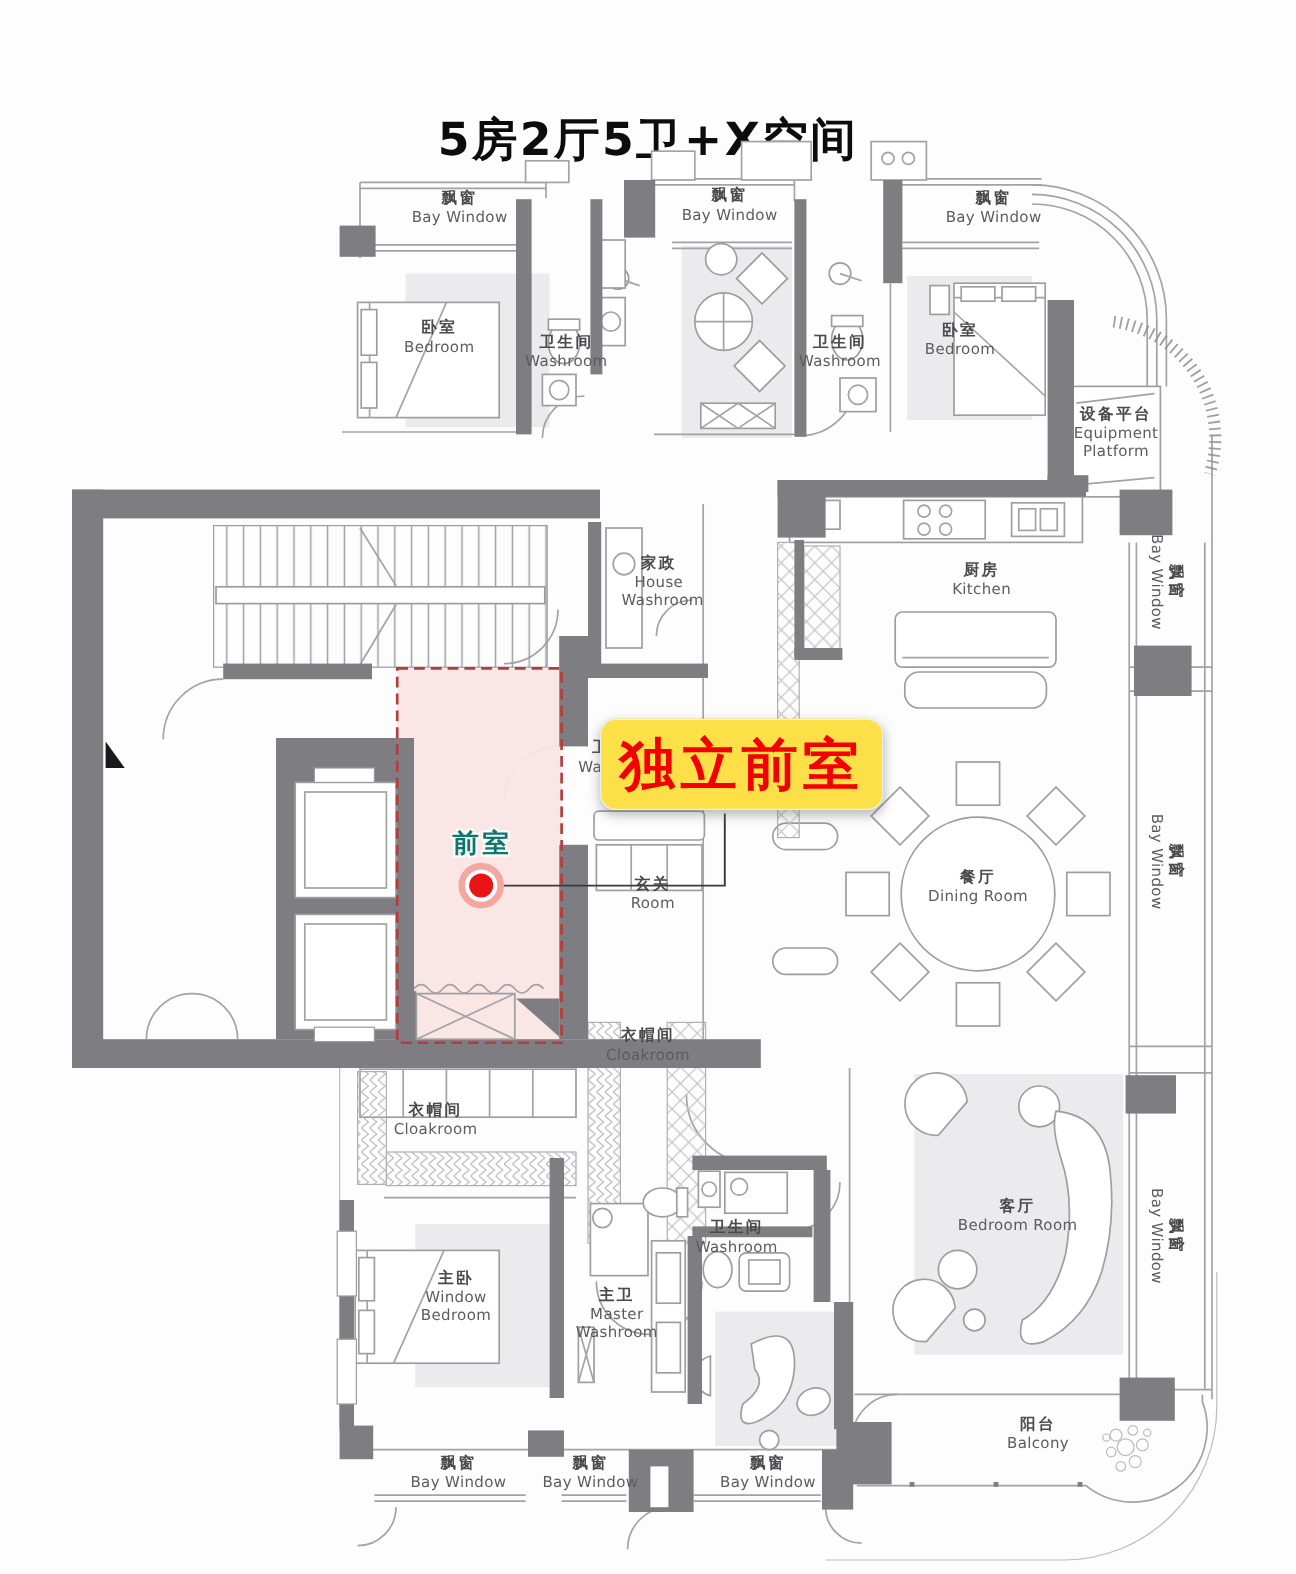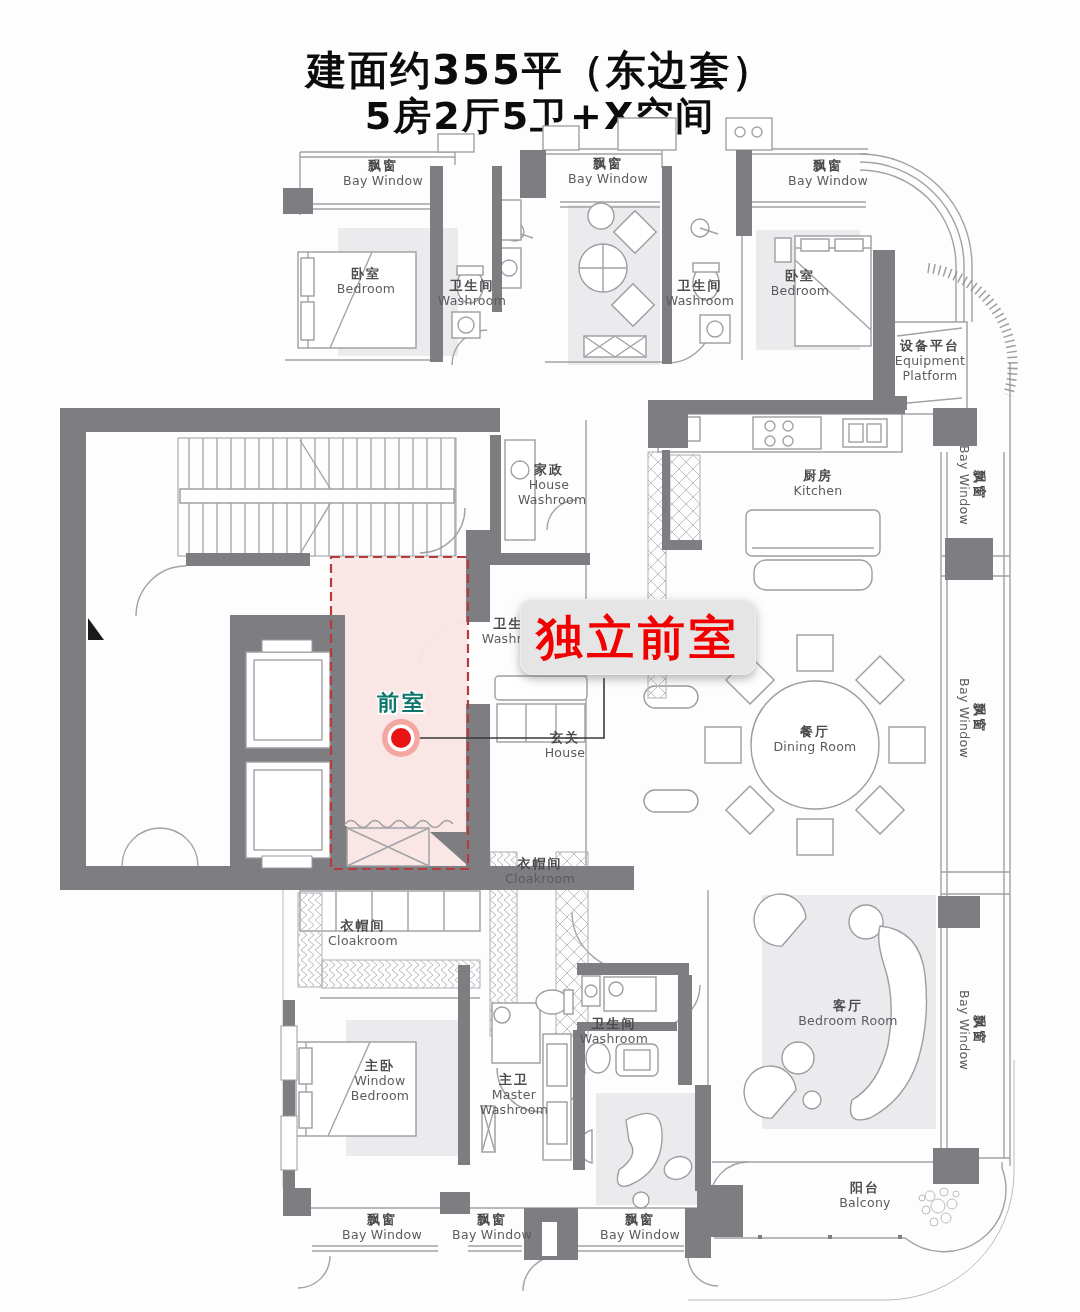--- a/index.html
+++ b/index.html
@@ -20,31 +20,30 @@
   .title{position:absolute;left:0;right:0;text-align:center;color:#0c0c0c;font-weight:800;letter-spacing:2px}
   .t1{top:16px;font-size:40px}
   .t2{top:66px;font-size:38px}
   .lbl{position:absolute;transform:translate(-50%,0);text-align:center;z-index:5;line-height:15px}
   .lbl .zh{display:block;font-size:13px;letter-spacing:2px;color:var(--text);font-weight:600}
   .lbl .en{display:block;font-size:12.5px;letter-spacing:.3px;color:#5c5c60}
   .lbl.vert{transform:translate(-50%,-50%) rotate(90deg);width:120px}
   .marker-lbl{position:absolute;transform:translate(-50%,0);z-index:6;font-size:22px;font-weight:700;
     letter-spacing:3px;color:#0f766e;
     text-shadow:-1.5px -1.5px 0 #fff,1.5px -1.5px 0 #fff,-1.5px 1.5px 0 #fff,1.5px 1.5px 0 #fff,0 0 4px #fff}
-  .callout{position:absolute;left:520px;top:599px;width:236px;height:76px;background:#e5e5e5;
+  .callout{position:absolute;left:500px;top:599px;width:236px;height:76px;background:#fde047;
     border-radius:13px;box-shadow:0 4px 10px rgba(110,110,110,.5),0 0 0 1px #eee inset;z-index:10;
     display:flex;align-items:center;justify-content:center}
   .callout span{font-size:47px;font-weight:800;color:var(--callout-red);letter-spacing:4px;line-height:1}
 </style>
 </head>
 <body>
 
 <div id="plan">
 
-<h1 class="title t1">建面约355平（东边套）</h1>
 <h1 class="title t2">5房2厅5卫+X空间</h1>
 
 <svg width="1080" height="1312" viewBox="0 0 1080 1312">
   <defs>
     <pattern id="xh" width="14" height="14" patternUnits="userSpaceOnUse">
       <path d="M0 0 L14 14 M14 0 L0 14" stroke="#c0c0c4" stroke-width="1" fill="none"></path>
     </pattern>
     <pattern id="chev" width="7" height="10" patternUnits="userSpaceOnUse">
       <path d="M0 0 L6 5 L0 10" stroke="#b9b9bd" stroke-width="1" fill="none"></path>
     </pattern>
@@ -376,23 +375,23 @@
       <span class="en">House Washroom</span>
     </div>
 <div class="lbl" style="left:818px;top:468px;width:90px">
   <span class="zh">厨房</span>
       <span class="en">Kitchen</span>
     </div>
 <div class="lbl" style="left:516px;top:616px;width:90px">
   <span class="zh">卫生间</span>
       <span class="en">Washroom</span>
     </div>
-<div class="lbl" style="left:565px;top:730px;width:70px">
+<div class="lbl" style="left:544px;top:730px;width:70px">
   <span class="zh">玄关</span>
-      <span class="en">House</span>
+      <span class="en">Room</span>
     </div>
 <div class="lbl" style="left:815px;top:724px;width:120px">
   <span class="zh">餐厅</span>
       <span class="en">Dining Room</span>
     </div>
 <div class="lbl vert" style="left:972px;top:718px">
   <span class="zh">飘窗</span>
       <span class="en">Bay Window</span>
     </div>
 <div class="lbl" style="left:540px;top:856px;width:100px">

